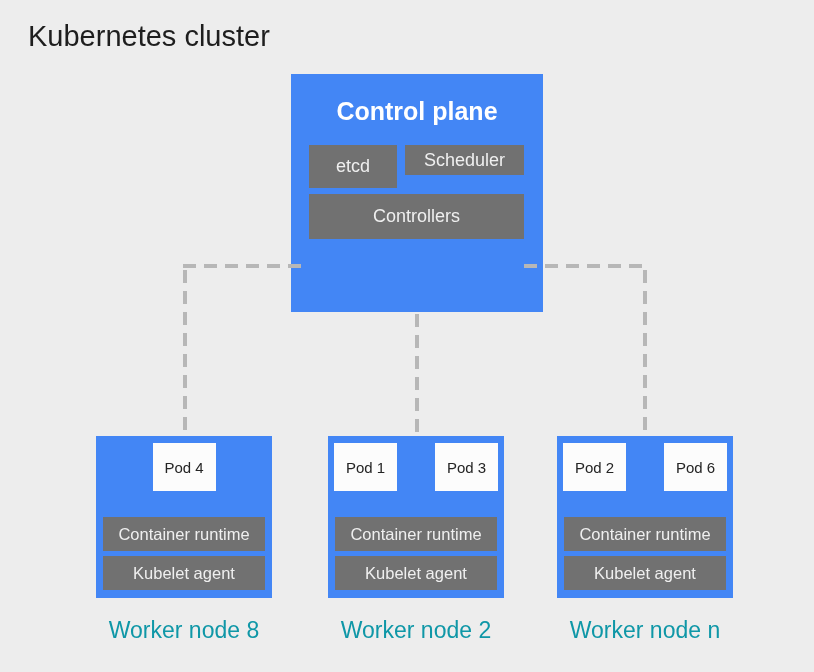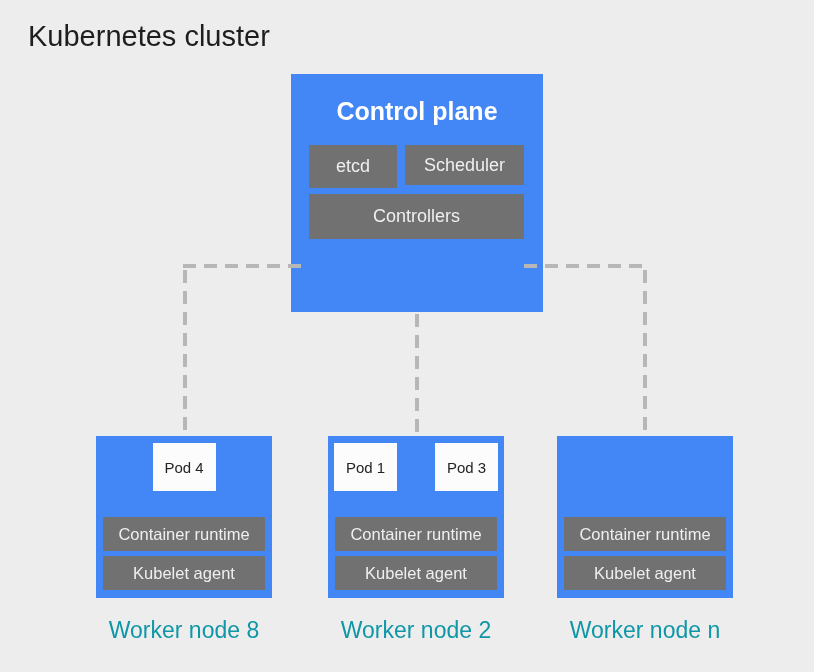--- a/index.html
+++ b/index.html
@@ -16,21 +16,21 @@
     position:absolute;left:28px;top:20px;margin:0;
     font-size:29px;font-weight:400;color:var(--ink);letter-spacing:0;
   }
   
   .control-plane{position:absolute;left:291px;top:74px;width:252px;height:238px;background:var(--blue);}
   .cp-title{position:absolute;top:23px;left:0;width:100%;text-align:center;
     font-size:25px;color:#ffffff;font-weight:700;}
   .comp{position:absolute;background:var(--gray);color:var(--light);
     display:flex;align-items:center;justify-content:center;font-size:18px;}
   .comp-etcd{left:18px;top:71px;width:88px;height:43px;}
-  .comp-scheduler{left:114px;top:71px;width:119px;height:40px;}
+  .comp-scheduler{left:114px;top:71px;width:119px;height:30px;}
   .comp-controllers{left:18px;top:120px;width:215px;height:45px;}
   .comp-api{left:18px;top:170px;width:215px;height:45px;}
   
   .connectors{position:absolute;left:0;top:0;width:814px;height:672px;pointer-events:none;}
   .dashline{stroke:var(--dash);stroke-width:4;stroke-dasharray:13 8;fill:none;}
   
   .worker{position:absolute;top:436px;width:176px;height:162px;background:var(--blue);padding-left:32px;}
   .worker-1{left:96px;}
   .worker-2{left:328px;}
   .worker-3{left:557px;}
@@ -82,20 +82,24 @@
   <div class="worker worker-2">
     <div class="pods">
       <div class="pod">Pod 1</div>
       <div class="pod">Pod 3</div>
     </div>
     <div class="wcomp runtime">Container runtime</div>
     <div class="wcomp kubelet">Kubelet agent</div>
   </div>
 
   <div class="worker worker-3">
+    <div class="pods">
+      <div class="pod">Pod 2</div>
+      <div class="pod">Pod 6</div>
+    </div>
     <div class="wcomp runtime">Container runtime</div>
     <div class="wcomp kubelet">Kubelet agent</div>
   </div>
 
   <div class="worker-label wl-1">Worker node 8</div>
   <div class="worker-label wl-2">Worker node 2</div>
   <div class="worker-label wl-3">Worker node n</div>
 
 </div>
 

